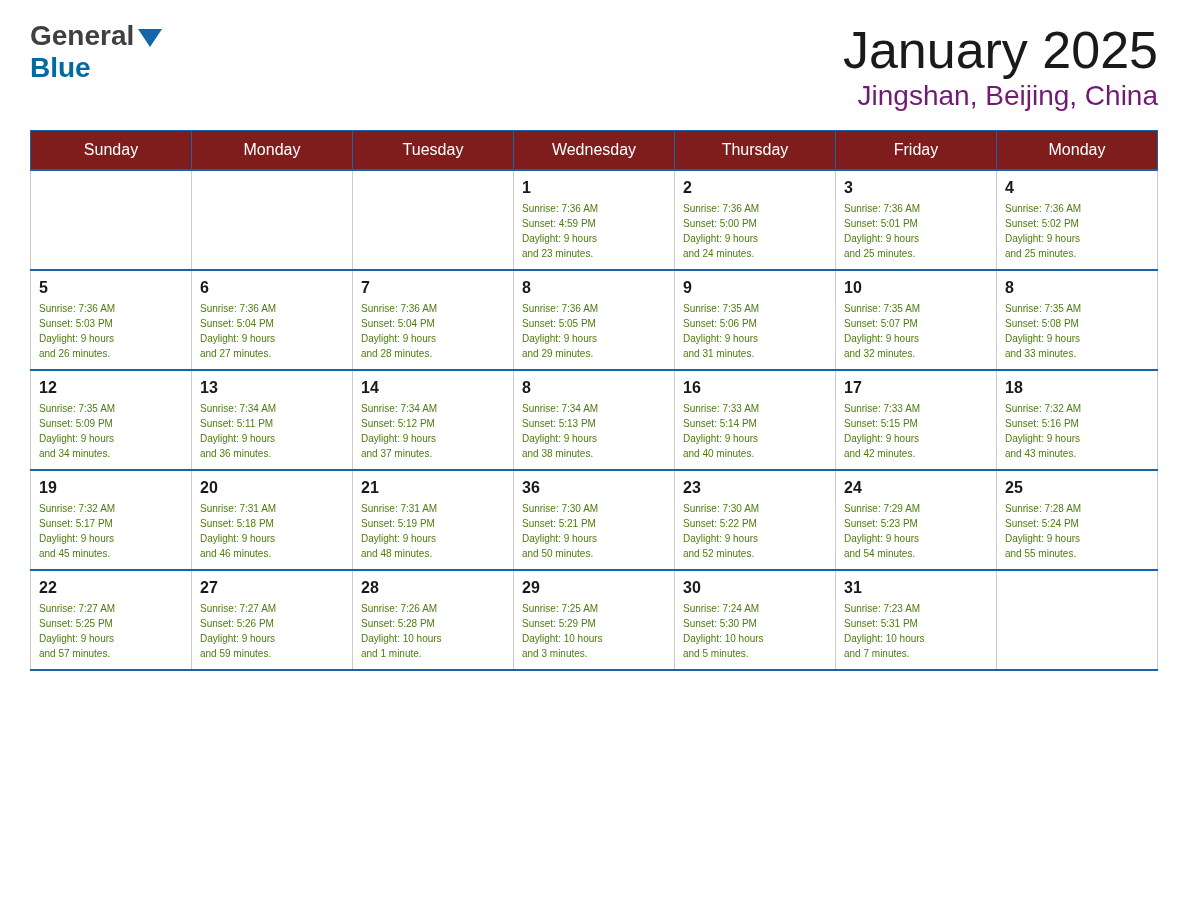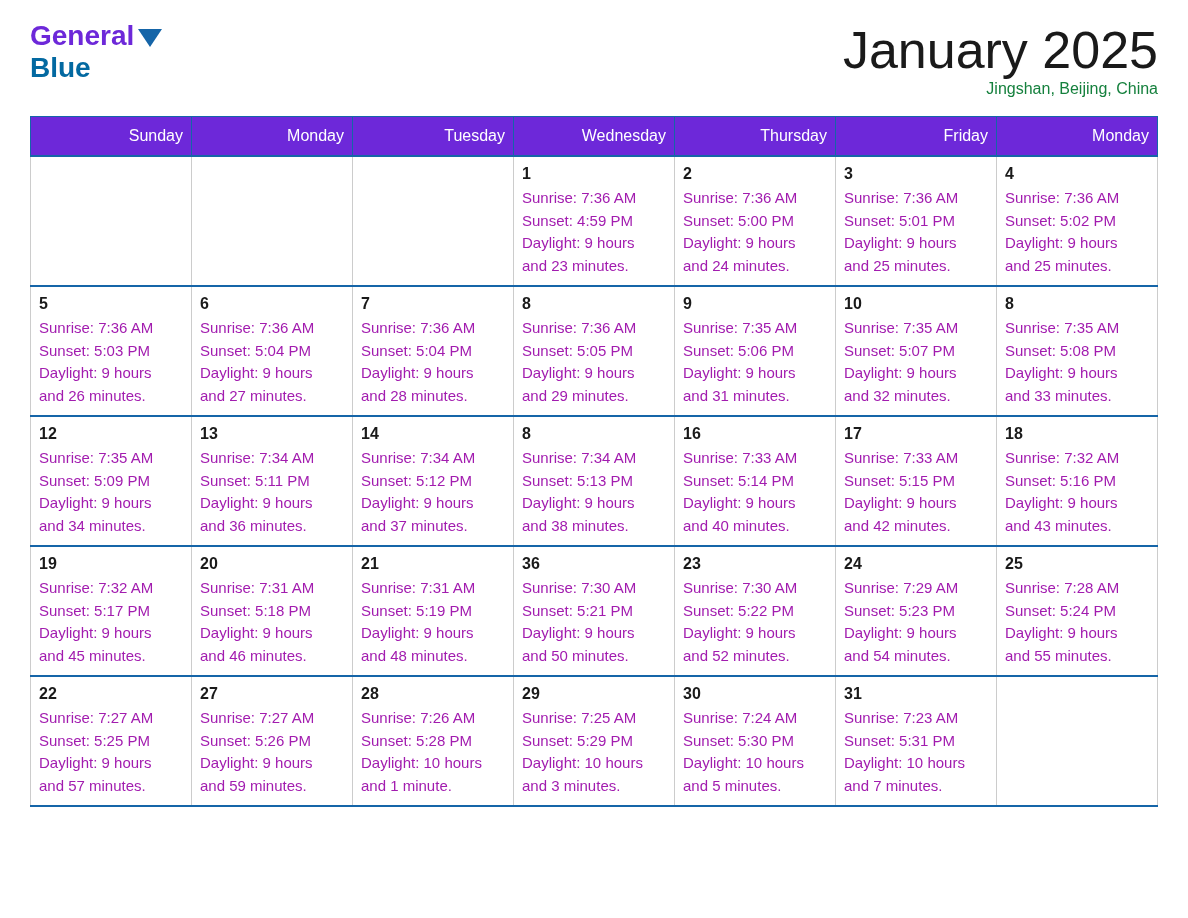--- a/index.html
+++ b/index.html
@@ -17,21 +17,21 @@
       margin-bottom: 18px;
     }
     .logo {
       display: flex;
       flex-direction: column;
       align-items: flex-start;
     }
     .logo-text-general {
       font-size: 28px;
       font-weight: bold;
-      color: #6d28d9;
+      color: #404040;
       display: flex;
       align-items: center;
     }
     .logo-triangle {
       width: 0;
       height: 0;
       border-left: 12px solid transparent;
       border-right: 12px solid transparent;
       border-top: 18px solid #1565a8;
       margin-left: 4px;
@@ -45,32 +45,32 @@
     .title-area {
       text-align: right;
       margin-left: 15px;
     }
     .month-title {
       font-size: 52px;
       font-weight: normal;
       color: #1a1a1a;
     }
     .location-title {
-      font-size: 16px;
-      color: #15803d;
+      font-size: 28px;
+      color: #701a75;
     }
     .calendar {
       width: 100%;
       border-collapse: collapse;
     }
     .calendar th {
-      background-color: #6d28d9;
+      background-color: #7f1d1d;
       color: #fff;
       padding: 10px 8px;
-      text-align: right;
+      text-align: center;
       font-size: 16px;
       font-weight: normal;
       border: 1px solid #1565a8;
     }
     .calendar td {
       border: 1px solid #ccc;
       vertical-align: top;
       padding: 8px 8px;
       width: 14.28%;
       min-height: 100px;
@@ -79,22 +79,22 @@
       border-bottom: 2px solid #1565a8;
     }
     .day-number {
       font-size: 16px;
       font-weight: bold;
       color: #1a1a1a;
       margin-bottom: 4px;
       display: block;
     }
     .day-info {
-      font-size: 15px;
-      color: #a21caf;
+      font-size: 10px;
+      color: #4d7c0f;
       line-height: 1.5;
     }
     .empty-cell {
       background: #fff;
     }
     .logo-line1 {
       display: flex;
       align-items: center;
     }
   </style>

